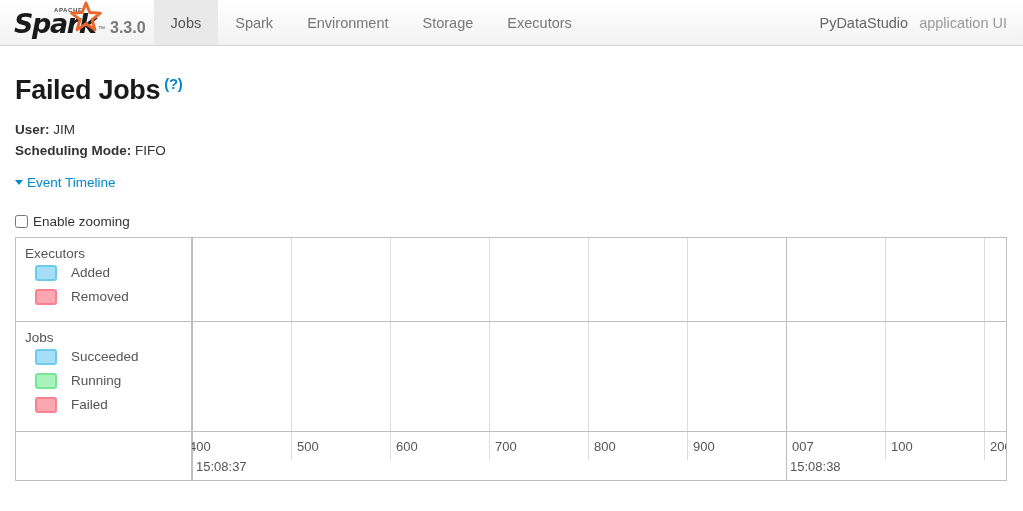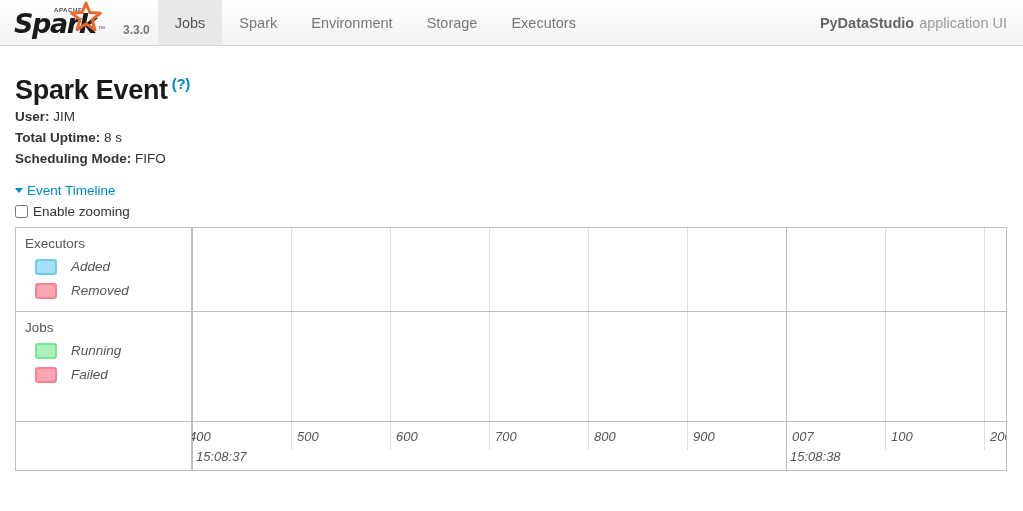--- a/index.html
+++ b/index.html
@@ -58,24 +58,24 @@
     left: 56px; top: -4px;
     width: 32px; height: 32px;
   }
   .logo-tm {
     position: absolute;
     left: 84px; top: 20px;
     font-size: 7px;
     color: #555;
   }
   .version {
-    font-size: 12px;
+    font-size: 16px;
     font-weight: bold;
     color: #777777;
-    margin-left: 17px;
+    margin-left: 4px;
     margin-bottom: 2px;
   }
   .nav-tabs {
     display: flex;
     align-items: stretch;
     margin-left: 8px;
   }
   .nav-tab {
     display: flex;
     align-items: center;
@@ -94,22 +94,22 @@
     margin-left: auto;
     display: flex;
     align-items: center;
     padding-right: 16px;
     font-size: 14.5px;
     color: #999999;
     white-space: nowrap;
   }
   .nav-right b {
     color: #666666;
-    font-weight: bold;
-    margin-right: 5px;
+    font-weight: normal;
+    margin-right: 11px;
   }
 
   
   .content { padding: 0 15px; }
 
   .page-title {
     font-size: 27px;
     font-weight: bold;
     color: #1a1a1a;
     margin: 30px 0 0 0;
@@ -118,21 +118,21 @@
   }
   .help-link {
     font-size: 15px;
     color: #0088cc;
     text-decoration: none;
     vertical-align: super;
     font-weight: bold;
     margin-left: 4px;
   }
 
-  .summary { }
+  .summary { margin-top: 13px; }
   .summary-line {
     font-size: 13.5px;
     line-height: 21px;
     color: #333333;
   }
   .summary-line strong { font-weight: bold; }
 
   .timeline-toggle {
     display: inline-block;
     margin-top: 14px;
@@ -147,21 +147,21 @@
     border-left: 4.5px solid transparent;
     border-right: 4.5px solid transparent;
     border-top: 5px solid #0088cc;
     margin-right: 4px;
     vertical-align: middle;
     position: relative;
     top: -1px;
   }
 
   .zoom-row {
-    margin-top: 5px;
+    margin-top: 23px;
     display: flex;
     align-items: center;
     font-size: 13.5px;
   }
   .zoom-row input[type=checkbox] {
     margin: 0 5px 0 0;
     width: 13px; height: 13px;
     cursor: pointer;
   }
   .zoom-label { cursor: pointer; color: #333; }
@@ -173,44 +173,43 @@
     border: 1px solid #bfbfbf;
     background: #ffffff;
     position: relative;
   }
   .tl-row {
     display: flex;
     position: relative;
   }
   .tl-row.executors { height: 84px; }
   .tl-row.jobs      { height: 110px; }
-  .tl-row.axis      { height: 48px; font-style: italic; }
+  .tl-row.axis      { height: 48px; }
   .tl-row.executors,
   .tl-row.jobs { border-bottom: 1px solid #bfbfbf; }
 
   .tl-legend {
     width: 176px;
     flex: 0 0 176px;
     border-right: 1px solid #bfbfbf;
     padding: 7px 0 0 9px;
     position: relative;
     z-index: 2;
     background: transparent;
   }
   .legend-title {
     font-size: 13.5px;
     color: #555555;
     line-height: 17px;
     margin-bottom: 3px;
   }
   .legend-item {
     display: flex;
-    align-items: center;
+    align-items: flex-start;
     height: 24px;
-    font-style: italic;
   }
   .swatch {
     width: 22px; height: 16px;
     border-radius: 3px;
     margin: 0 14px 0 10px;
     flex: 0 0 22px;
   }
   .sw-blue  { background: #a6ddf7; border: 2px solid #6fcaf0; }
   .sw-pink  { background: #fba7b1; border: 2px solid #f97f91; }
   .sw-green { background: #a9f2bb; border: 2px solid #74e695; }
@@ -294,31 +293,27 @@
 
   <div class="nav-right">
     <b>PyDataStudio</b>
       <span>application UI</span>
   </div>
 </div>
 
 <div class="content">
 
   <h1 class="page-title">
-    <span>Spark Event</span><a class="help-link" href="#">(?)</a>
+    <span>Failed Jobs</span><a class="help-link" href="#">(?)</a>
   </h1>
 
   <div class="summary">
     <div class="summary-line">
       <strong>User:</strong>
       <span>JIM</span>
-    </div>
-    <div class="summary-line">
-      <strong>Total Uptime:</strong>
-      <span>8 s</span>
     </div>
     <div class="summary-line">
       <strong>Scheduling Mode:</strong>
       <span>FIFO</span>
     </div>
   </div>
 
   <a class="timeline-toggle" href="#">
     <span class="caret"></span><span>Event Timeline</span>
   </a>
@@ -353,20 +348,24 @@
           <div class="tl-col major" style="left: 594px;"></div>
           <div class="tl-col" style="left: 693px;"></div>
           <div class="tl-col" style="left: 792px;"></div>
         </div>
     </div>
 
     <div class="tl-row jobs">
       <div class="tl-legend">
         <div class="legend-title">Jobs</div>
         <div class="legend-item">
+          <span class="swatch sw-blue"></span>
+          <span class="legend-text">Succeeded</span>
+        </div>
+        <div class="legend-item">
           <span class="swatch sw-green"></span>
           <span class="legend-text">Running</span>
         </div>
         <div class="legend-item">
           <span class="swatch sw-pink"></span>
           <span class="legend-text">Failed</span>
         </div>
       </div>
       <div class="tl-grid">
           <div class="tl-col major" style="left: 0px;"></div>

